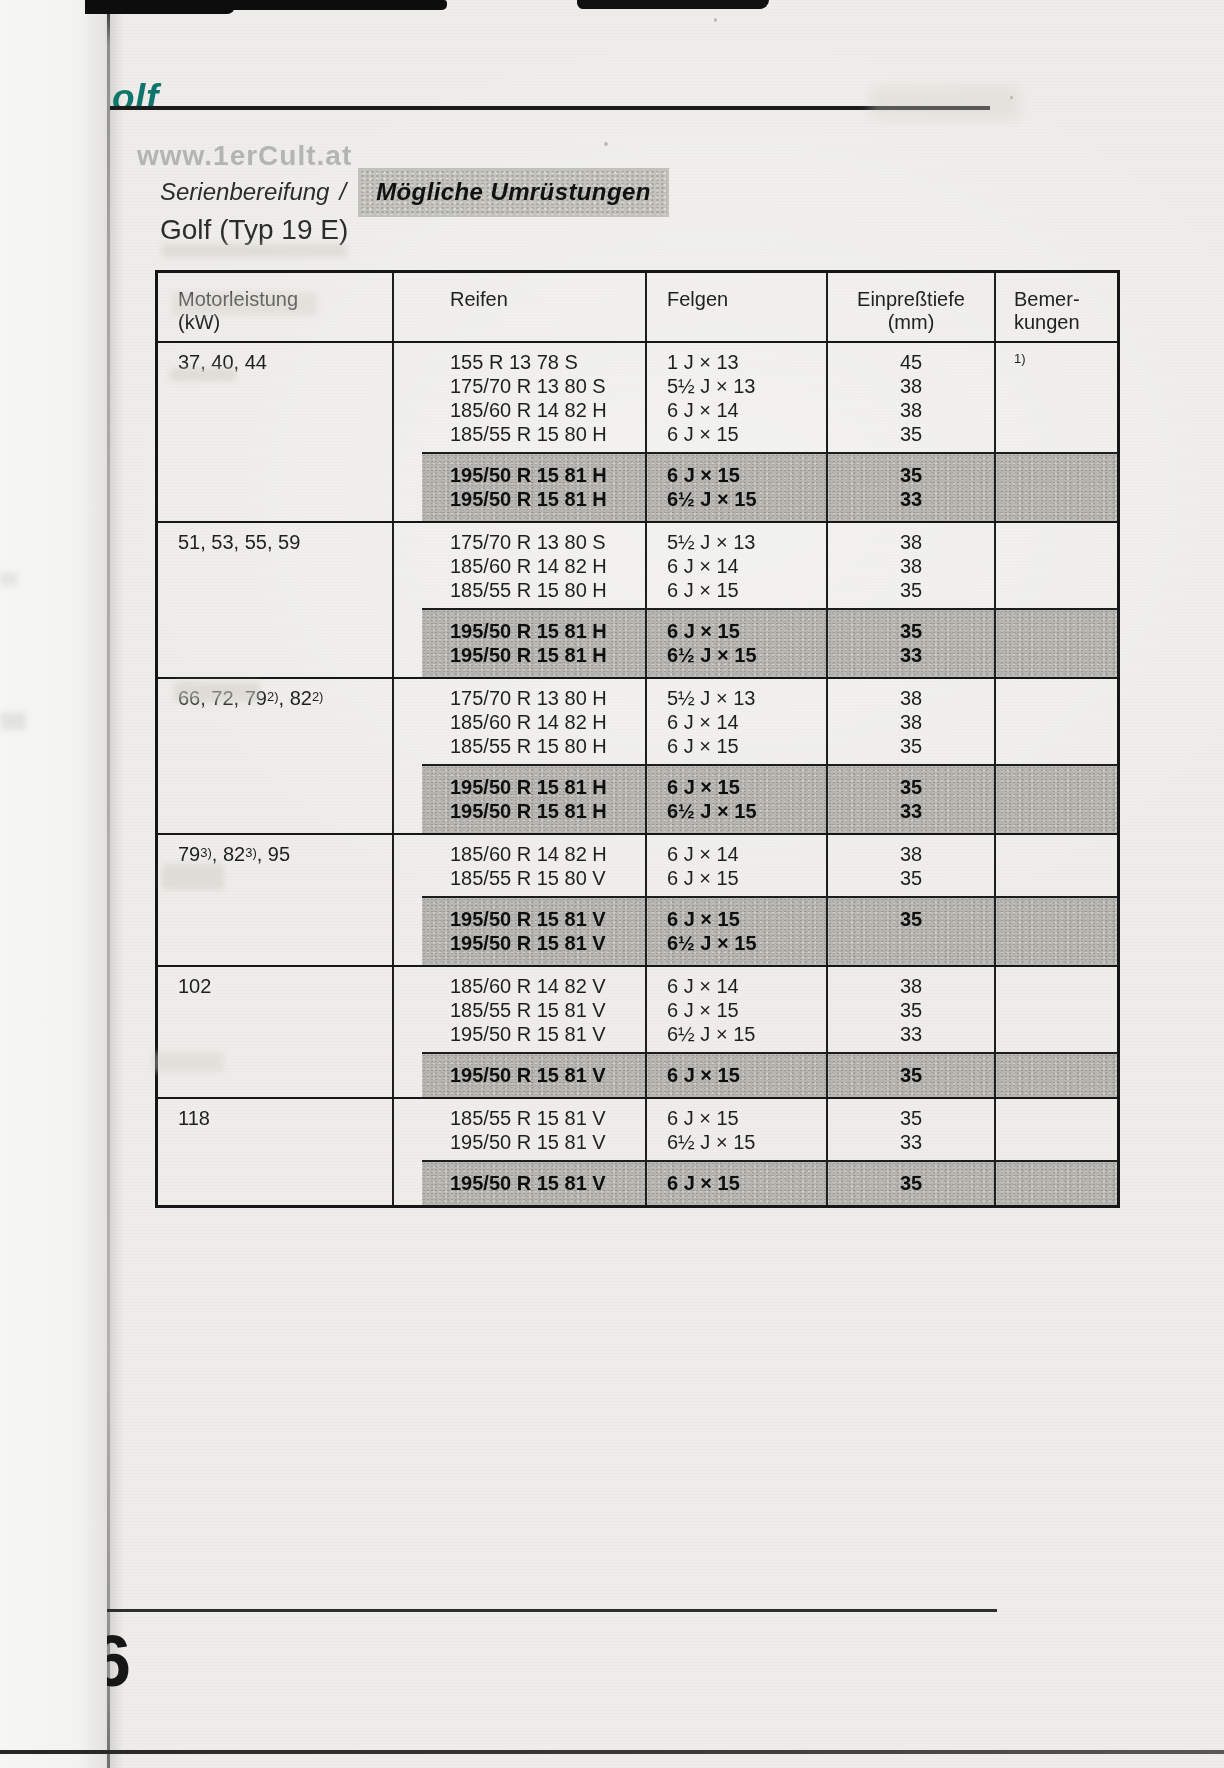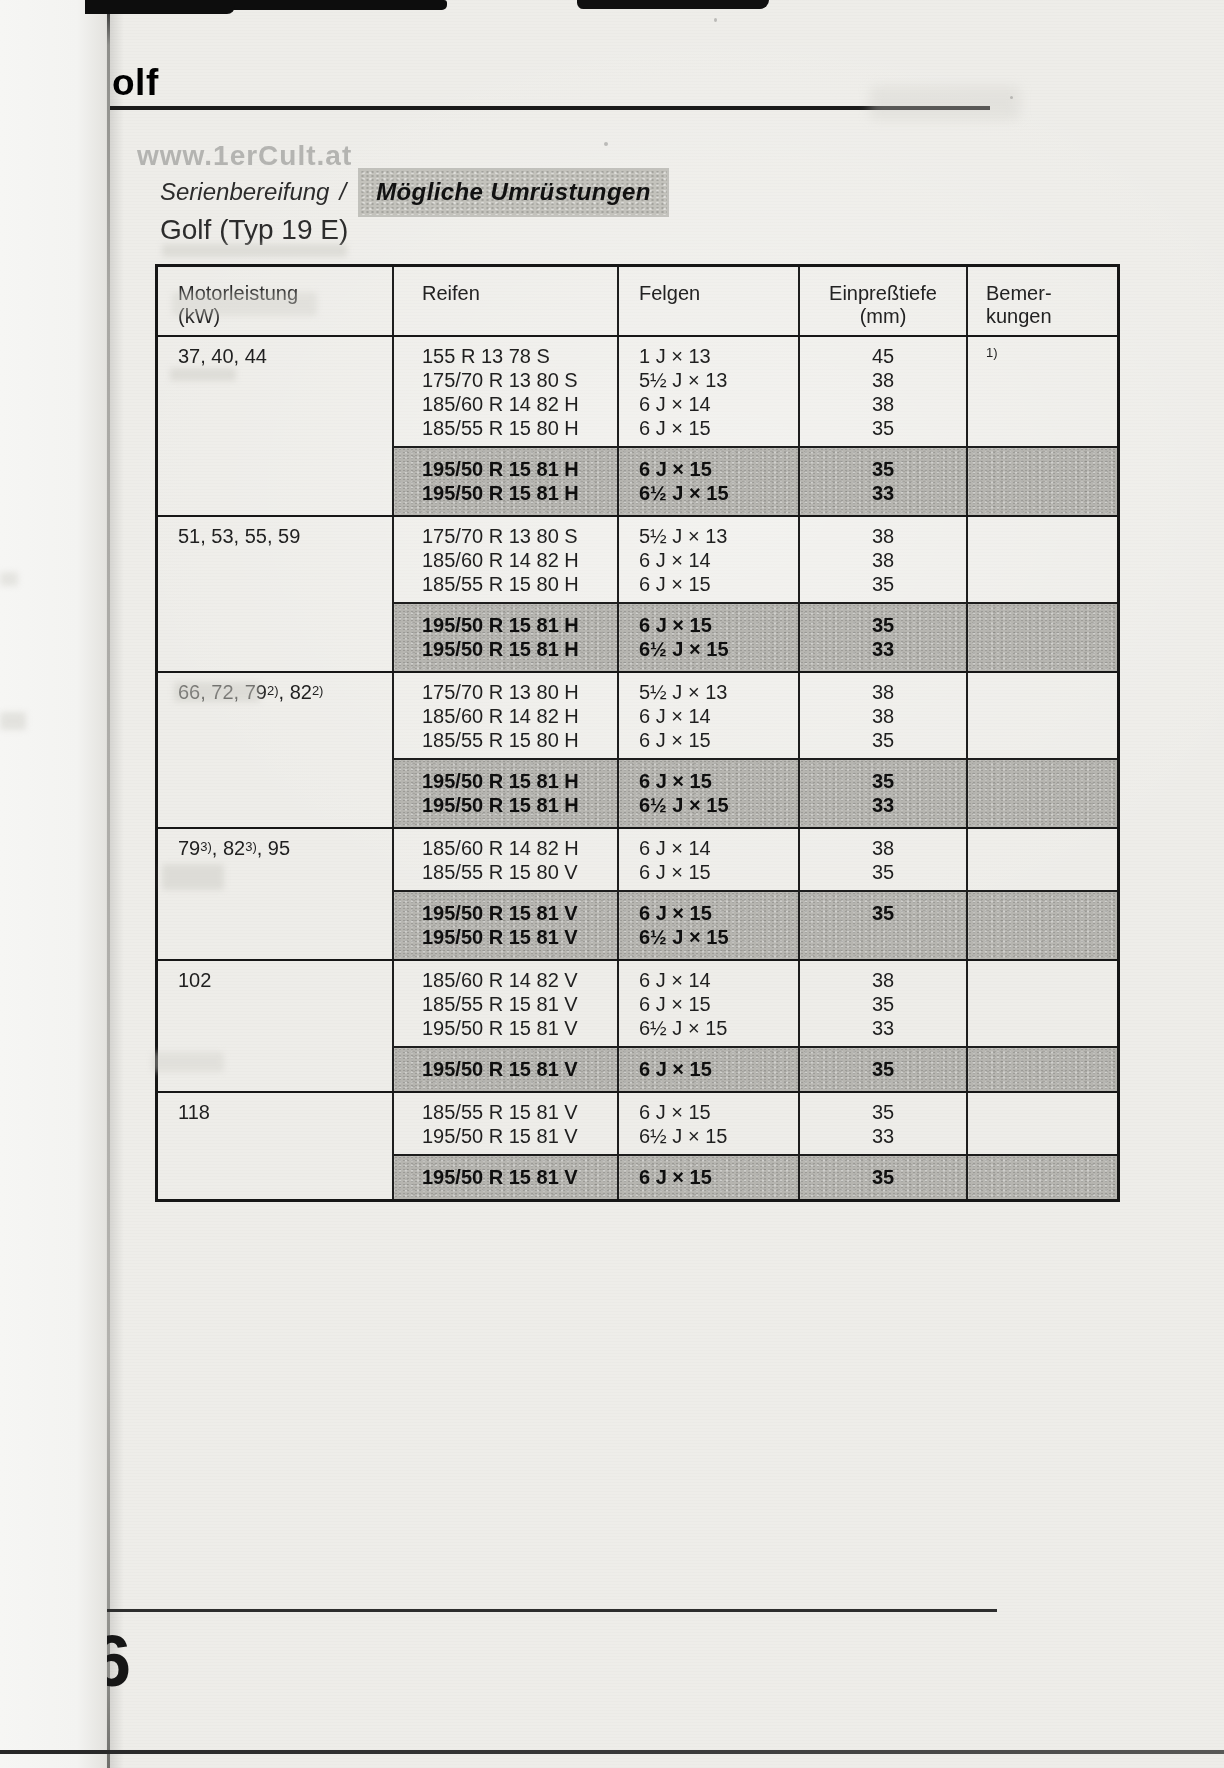--- a/index.html
+++ b/index.html
@@ -17,41 +17,41 @@
           repeating-linear-gradient(0deg, rgba(0,0,0,.012) 0 1px, transparent 1px 3px),
           #eeede9;}
   .edge{left:107px;top:0;width:3px;height:100%;
         background:linear-gradient(180deg,#1d1d1d 0,#8e8e8a 45px,#a9a8a4 300px,#b3b2ae 1350px,#8c8c88 1680px,#6f6f6b 100%);}
   .edgeshadow{left:110px;top:0;width:14px;height:100%;
         background:linear-gradient(90deg,rgba(0,0,0,.10),transparent);}
   .topbar1{left:85px;top:0;width:362px;height:10px;background:#0d0d0d;border-radius:0 3px 5px 0;}
   .topbar1b{left:85px;top:0;width:150px;height:14px;background:#0d0d0d;border-radius:0 0 8px 0;}
   .topbar2{left:577px;top:0;width:192px;height:9px;background:#101010;border-radius:0 0 10px 7px;}
 
-  .golf{left:112px;top:62px;font-size:37px;font-weight:700;letter-spacing:.5px;color:#000000;}
+  .golf{left:112px;top:77px;font-size:37px;font-weight:700;letter-spacing:.5px;color:#0f766e;font-style:italic;}
   .toprule{left:110px;top:106px;width:880px;height:4px;background:#1b1b1b;}
   .watermark{left:137px;top:140px;font-size:28px;font-weight:700;color:#b4b4b1;
              letter-spacing:1px;filter:blur(.4px);}
 
   .serienline{left:160px;top:170px;height:44px;display:flex;align-items:center;font-size:24px;color:#2c2c2c;font-style:italic;}
   .serienline .slash{margin:0 14px 0 10px;}
   .hl{display:inline-block;font-weight:700;color:#111;padding:8px 16px 9px;letter-spacing:.4px;
       background-color:#c3c2bc;
       background-image:radial-gradient(rgba(0,0,0,.16) 1px, transparent 1.4px),
                        radial-gradient(rgba(255,255,255,.45) 1px, transparent 1.5px);
       background-size:5px 4px,7px 6px;
       box-shadow:0 0 0 2px rgba(140,139,133,.45);}
   .modelline{left:160px;top:214px;font-size:28px;color:#2c2c2c;}
 
   
-  .vwtable{left:155px;top:264px;width:959px;border:3px solid #161616;background:transparent;}
+  .vwtable{left:155px;top:270px;width:959px;border:3px solid #161616;background:transparent;}
   .g-row,.thead{display:flex;align-items:stretch;}
   .cell{box-sizing:border-box;border-right:2px solid #1e1e1e;min-width:0;}
   .c1{flex:0 0 236px;padding-left:20px;}
-  .c2{flex:0 0 225px;padding-left:28px;}
+  .c2{flex:0 0 225px;padding-left:28px;margin-left:28px;}
   .c3{flex:0 0 181px;padding-left:20px;}
   .c4{flex:0 0 168px;text-align:center;}
   .c5{flex:1 1 auto;padding-left:18px;border-right:none;}
   .thead{height:68px;}
   .thead .cell{padding-top:15px;font-size:20px;line-height:23px;color:#222;}
   .vwgroup{border-top:2px solid #161616;}
   .g-white .cell{padding-top:7px;padding-bottom:6px;font-size:20px;line-height:24px;}
   .g-shade .cell{font-size:20px;line-height:24px;}
   .g-shade .sh{border-top:2px solid #1d1d1d;padding-top:9px;padding-bottom:10px;font-weight:700;color:#0f0f0f;
       background-color:#b6b5b0;

